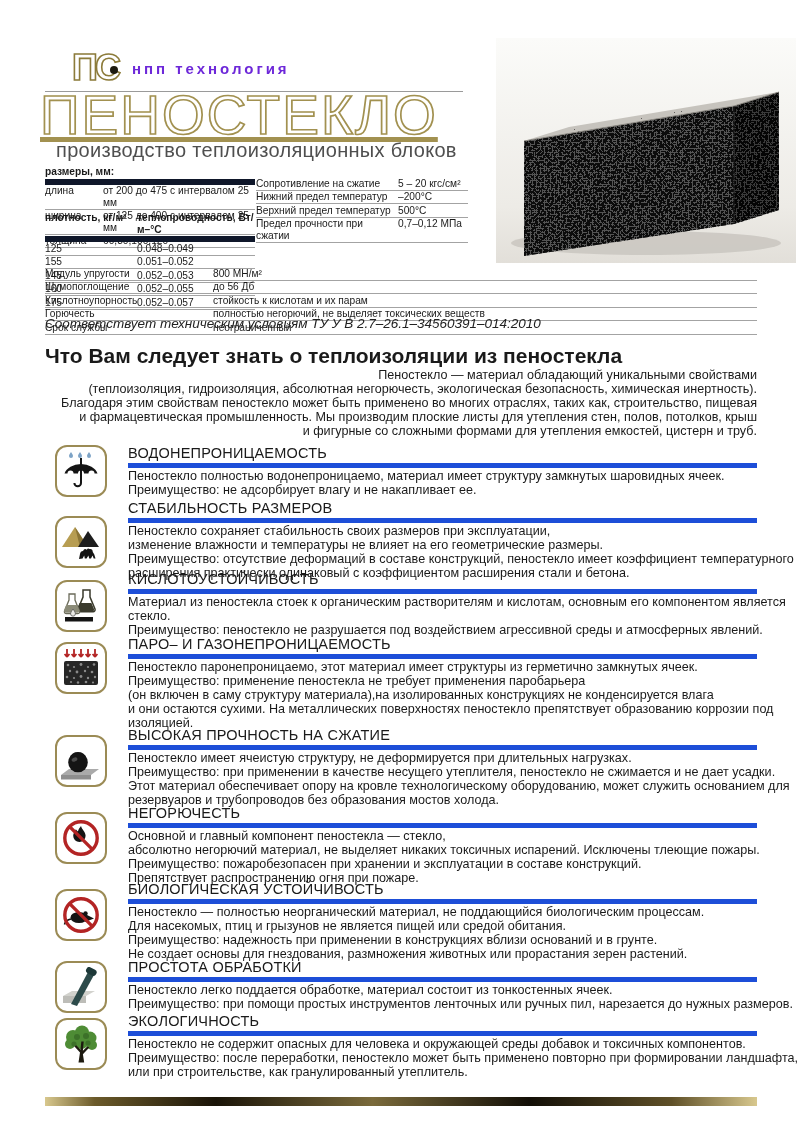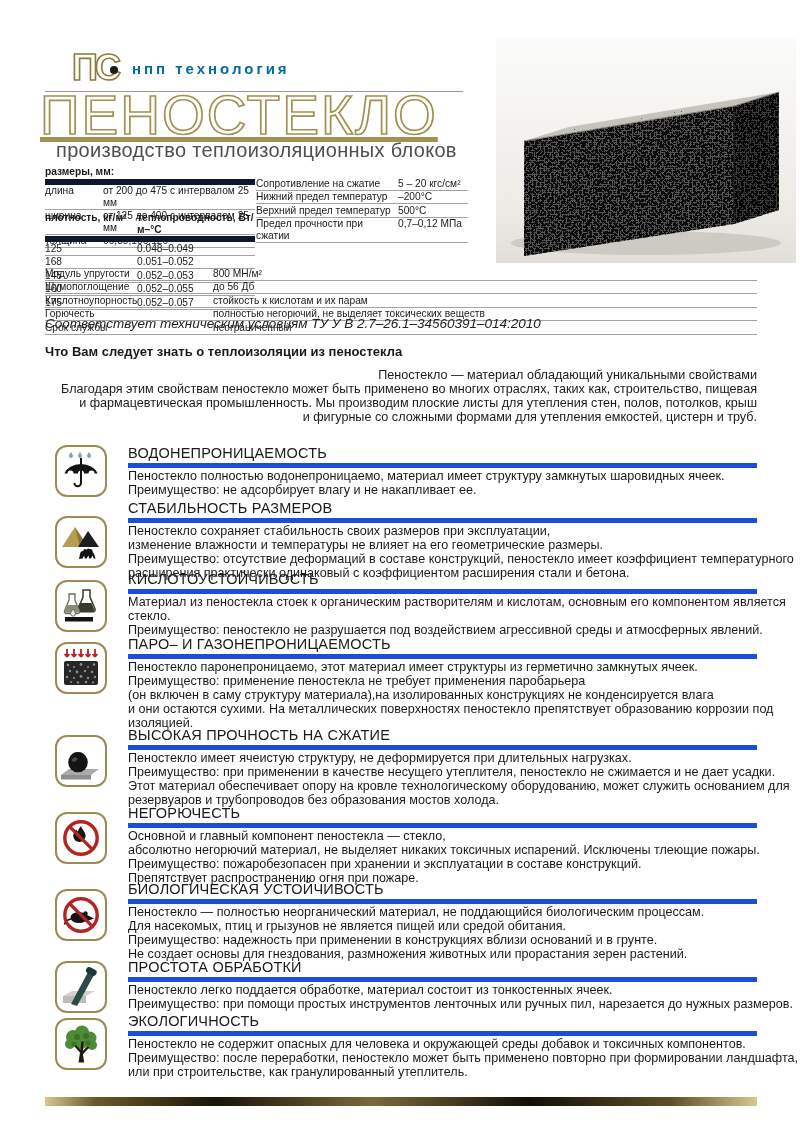--- a/index.html
+++ b/index.html
@@ -9,21 +9,21 @@
 
   
   .logo{position:absolute;left:72px;top:50px;display:flex;align-items:center;}
   .logo-mark{position:relative;font-weight:bold;font-size:36px;line-height:36px;
              letter-spacing:-3px;color:#8c7b3a;}
   @supports (-webkit-text-stroke:1px #000){
     .logo-mark{color:transparent;-webkit-text-stroke:1.6px #8c7b3a;}
   }
   .logo-dot{position:absolute;left:38px;top:16px;width:8px;height:8px;border-radius:50%;
             background:#1d1a10;}
-  .logo-co{margin-left:14px;font-weight:bold;font-size:15px;letter-spacing:3px;color:#0369a1;}
+  .logo-co{margin-left:14px;font-weight:bold;font-size:15px;letter-spacing:3px;color:#6d28d9;}
 
   .rule-top{position:absolute;left:45px;top:91px;width:418px;height:1px;background:#9a9a9a;}
 
   .title{position:absolute;left:40px;top:88px;font-size:55px;line-height:55px;
          letter-spacing:2px;font-weight:normal;color:#a29150;white-space:nowrap;text-decoration:underline;}
   @supports (-webkit-text-stroke:1px #000){
     .title{color:transparent;-webkit-text-stroke:1.7px #a29150;}
   }
   .subtitle{position:absolute;left:56px;top:139px;font-size:20px;letter-spacing:.3px;color:#4f4f4f;}
 
@@ -40,21 +40,21 @@
   .t-density .tl,.t-density .thead .tl{flex:0 0 92px;}
   .t-props{left:45px;top:267px;width:712px;}
   .t-props .tl{flex:0 0 168px;}
 
   .compliance{position:absolute;left:45px;top:316px;font-size:13.5px;color:#222;font-style:italic;}
 
   
   .photo{position:absolute;left:496px;top:38px;width:300px;height:225px;}
 
   
-  .intro-heading{position:absolute;left:45px;top:344px;font-size:13px;font-weight:bold;}
+  .intro-heading{position:absolute;left:45px;top:344px;font-size:21px;font-weight:bold;}
   .intro{position:absolute;left:45px;top:369px;width:712px;font-size:12.6px;line-height:13.9px;text-align:right;}
   .tline{white-space:nowrap;}
 
   
   .sec{position:absolute;left:45px;width:712px;}
   .icon-box{position:absolute;left:10px;width:52px;height:52px;border:2px solid #9b8b55;
             border-radius:12px;background:#fff;display:flex;align-items:center;justify-content:center;}
   .sec-body{margin-left:83px;}
   .sec-title{font-size:14.5px;font-weight:normal;letter-spacing:.2px;border-bottom:5px solid #1d4ed8;
              padding-bottom:2px;margin-bottom:2px;}
@@ -131,21 +131,21 @@
     <div class="thead">
       <span class="tl">плотность, кг/м³</span>
       <span class="tv">теплопроводность, Вт/м–°С</span>
     </div>
     <div>
         <div class="trow">
           <span class="tl">125</span>
           <span class="tv">0.048–0.049</span>
         </div>
         <div class="trow">
-          <span class="tl">168</span>
+          <span class="tl">155</span>
           <span class="tv">0.051–0.052</span>
         </div>
         <div class="trow">
           <span class="tl">145</span>
           <span class="tv">0.052–0.053</span>
         </div>
         <div class="trow">
           <span class="tl">160</span>
           <span class="tv">0.052–0.055</span>
         </div>
@@ -220,20 +220,21 @@
       <polygon points="28,103 238,68 238,186 28,218" fill="#545454"></polygon>
       <polygon points="28,103 238,68 238,186 28,218" fill="#000" filter="url(#pores)" opacity=".85"></polygon>
       <polyline points="28,103 238,68 283,54" fill="none" stroke="#8e8b85" stroke-width="1"></polyline>
       <polyline points="238,68 238,186" fill="none" stroke="#1e1e1e" stroke-width="1"></polyline>
     </svg>
   </div>
 
   <div class="intro-heading">Что Вам следует знать о теплоизоляции из пеностекла</div>
   <div class="intro">
       <div class="tline">Пеностекло — материал  обладающий  уникальными  свойствами</div>
+      <div class="tline">(теплоизоляция, гидроизоляция, абсолютная негорючесть, экологическая безопасность, химическая инертность).</div>
       <div class="tline">Благодаря этим свойствам пеностекло может быть применено во многих отраслях, таких как, строительство, пищевая</div>
       <div class="tline">и фармацевтическая промышленность. Мы производим плоские листы для утепления стен, полов, потолков, крыш</div>
       <div class="tline">и фигурные со сложными формами для утепления емкостей, цистерн и труб.</div>
     </div>
 
   <div class="sec s1">
     <div class="icon-box">
       <svg width="40" height="40" viewBox="0 0 40 40">
         <g fill="#7da3c6">
           <path d="M10 1c-1.2 1.8-2 3-2 4a2 2 0 0 0 4 0c0-1-.8-2.2-2-4z"></path>

